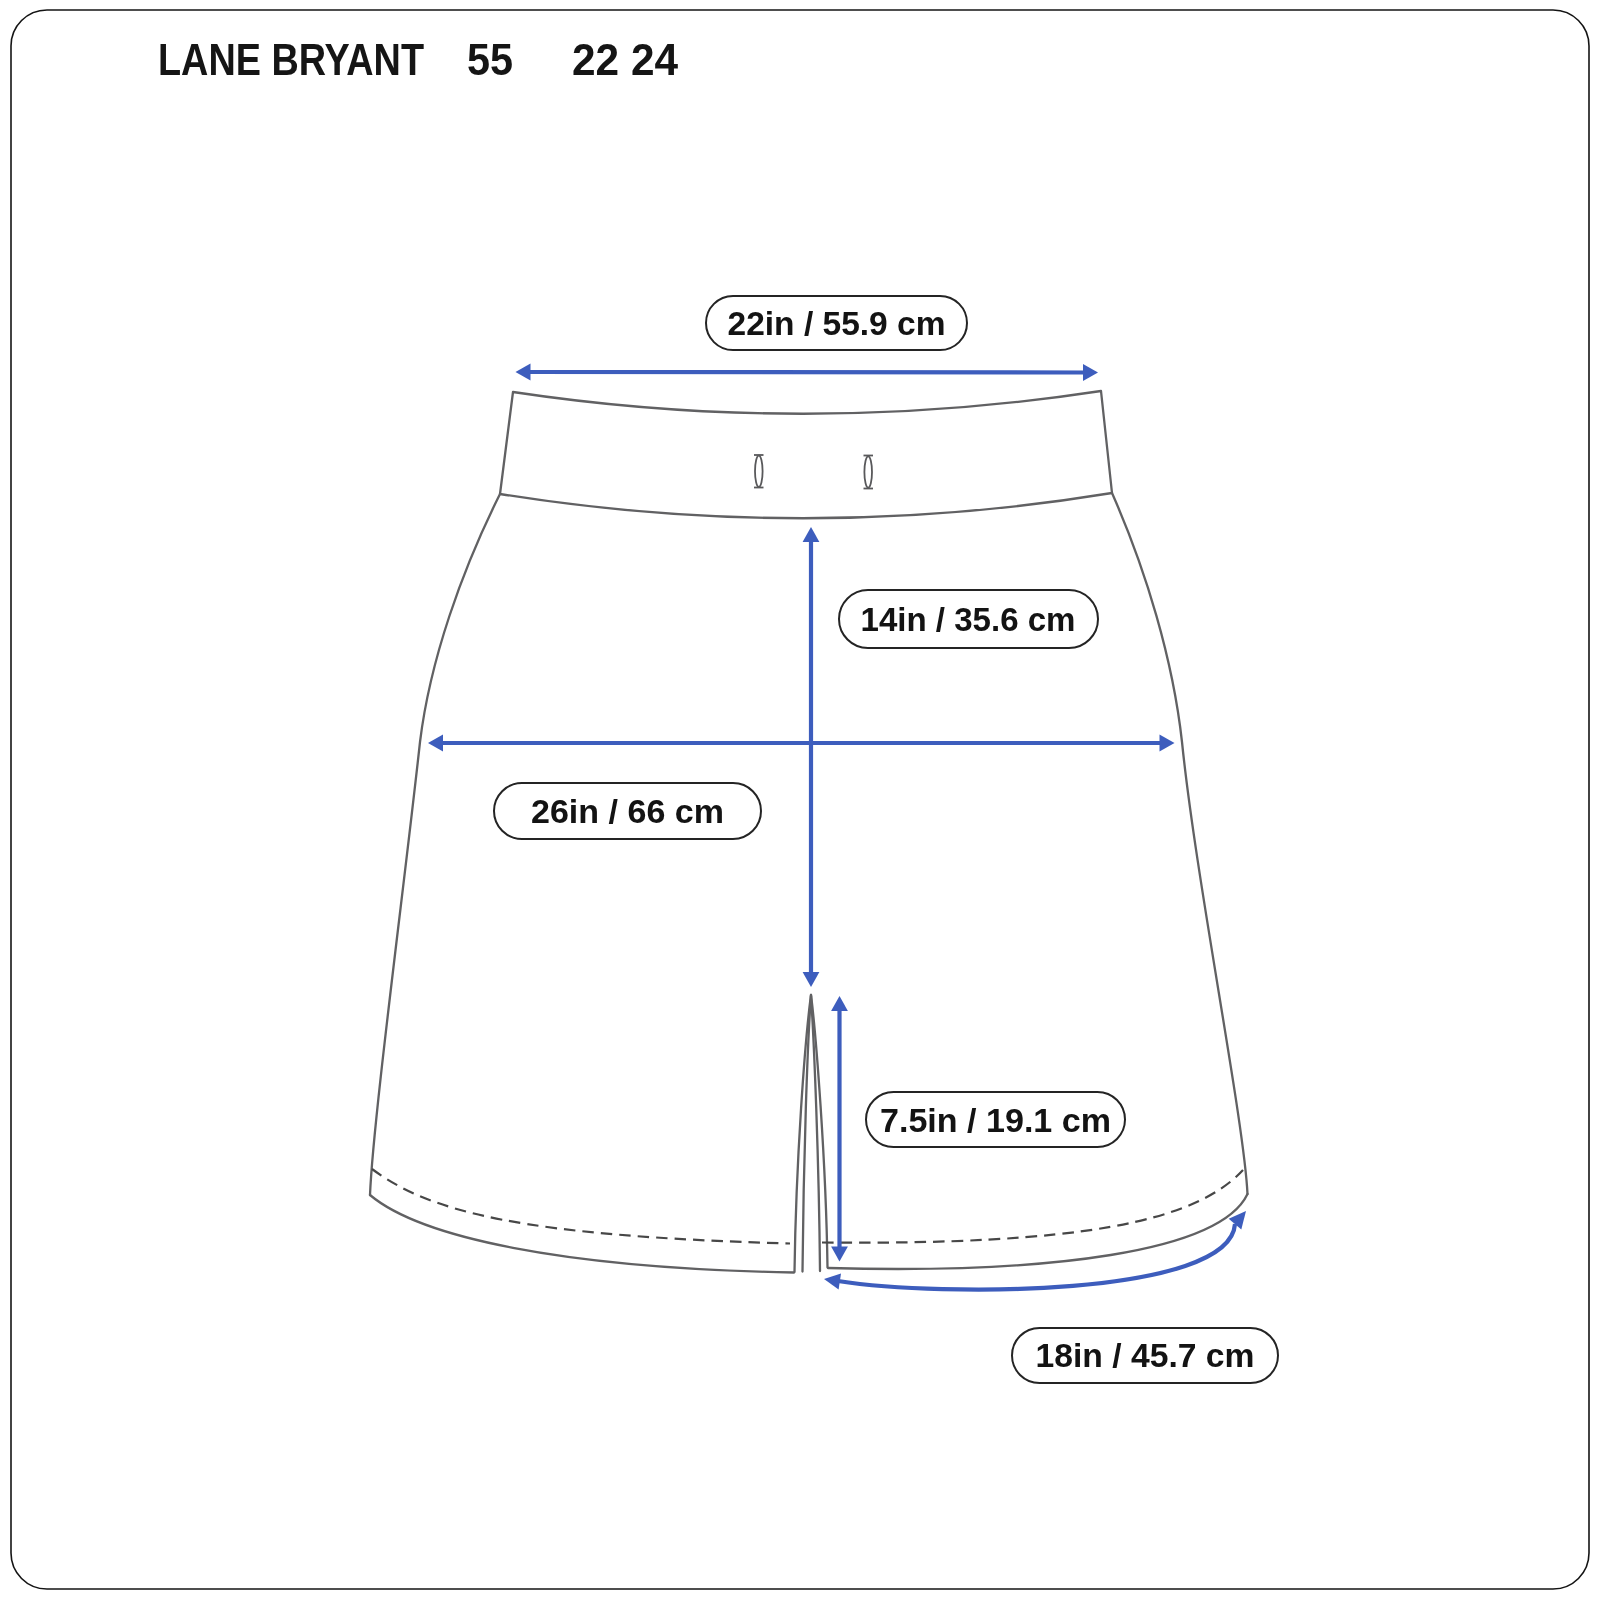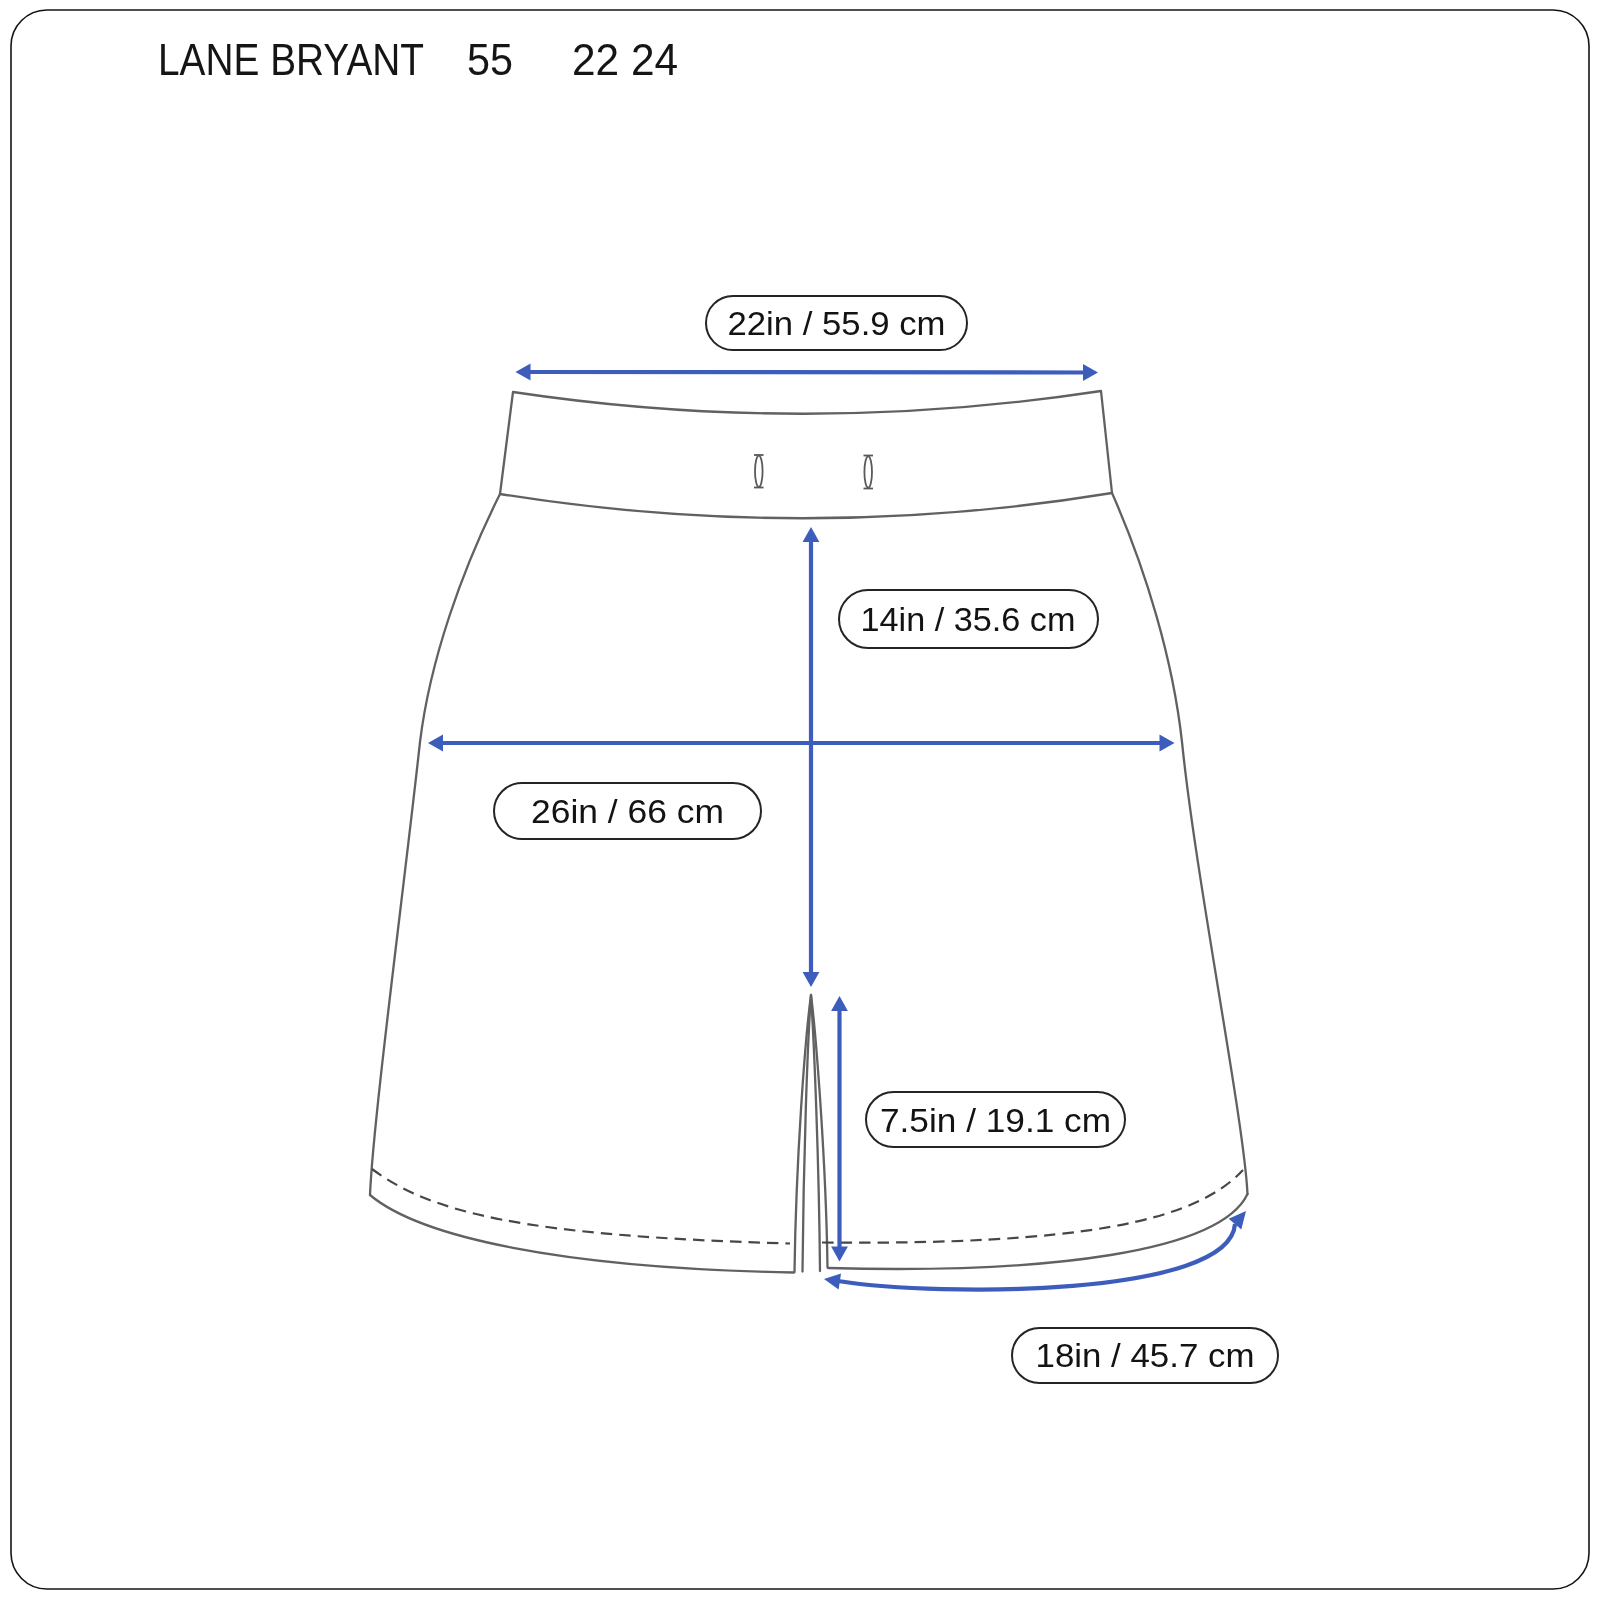--- a/index.html
+++ b/index.html
@@ -1,16 +1,16 @@
 <!DOCTYPE html>
 <html><head>
 <meta charset="utf-8">
 <style>
   html,body{margin:0;padding:0;background:#ffffff;}
-  .page{width:1600px;height:1600px;position:relative;font-family:"Liberation Sans",sans-serif;}
+  .page{width:1600px;height:1600px;position:relative;font-family:"Liberation Sans",sans-serif;font-weight:bold;}
   svg{display:block;filter:blur(0.55px);}
   text{font-family:"Liberation Sans",sans-serif;}
 </style>
 </head>
 <body>
 <div class="page">
 <svg width="1600" height="1600" viewBox="0 0 1600 1600">
 
   <rect x="0" y="0" width="1600" height="1600" fill="#ffffff"></rect>
 

